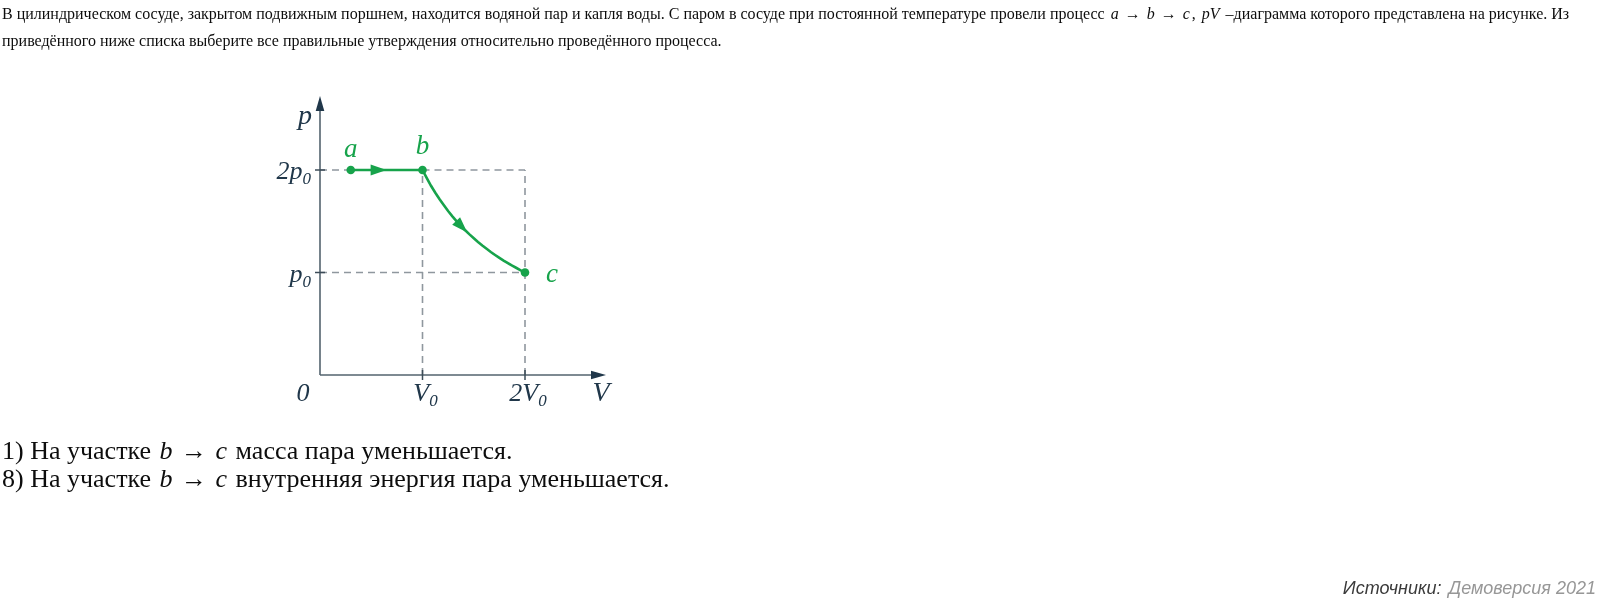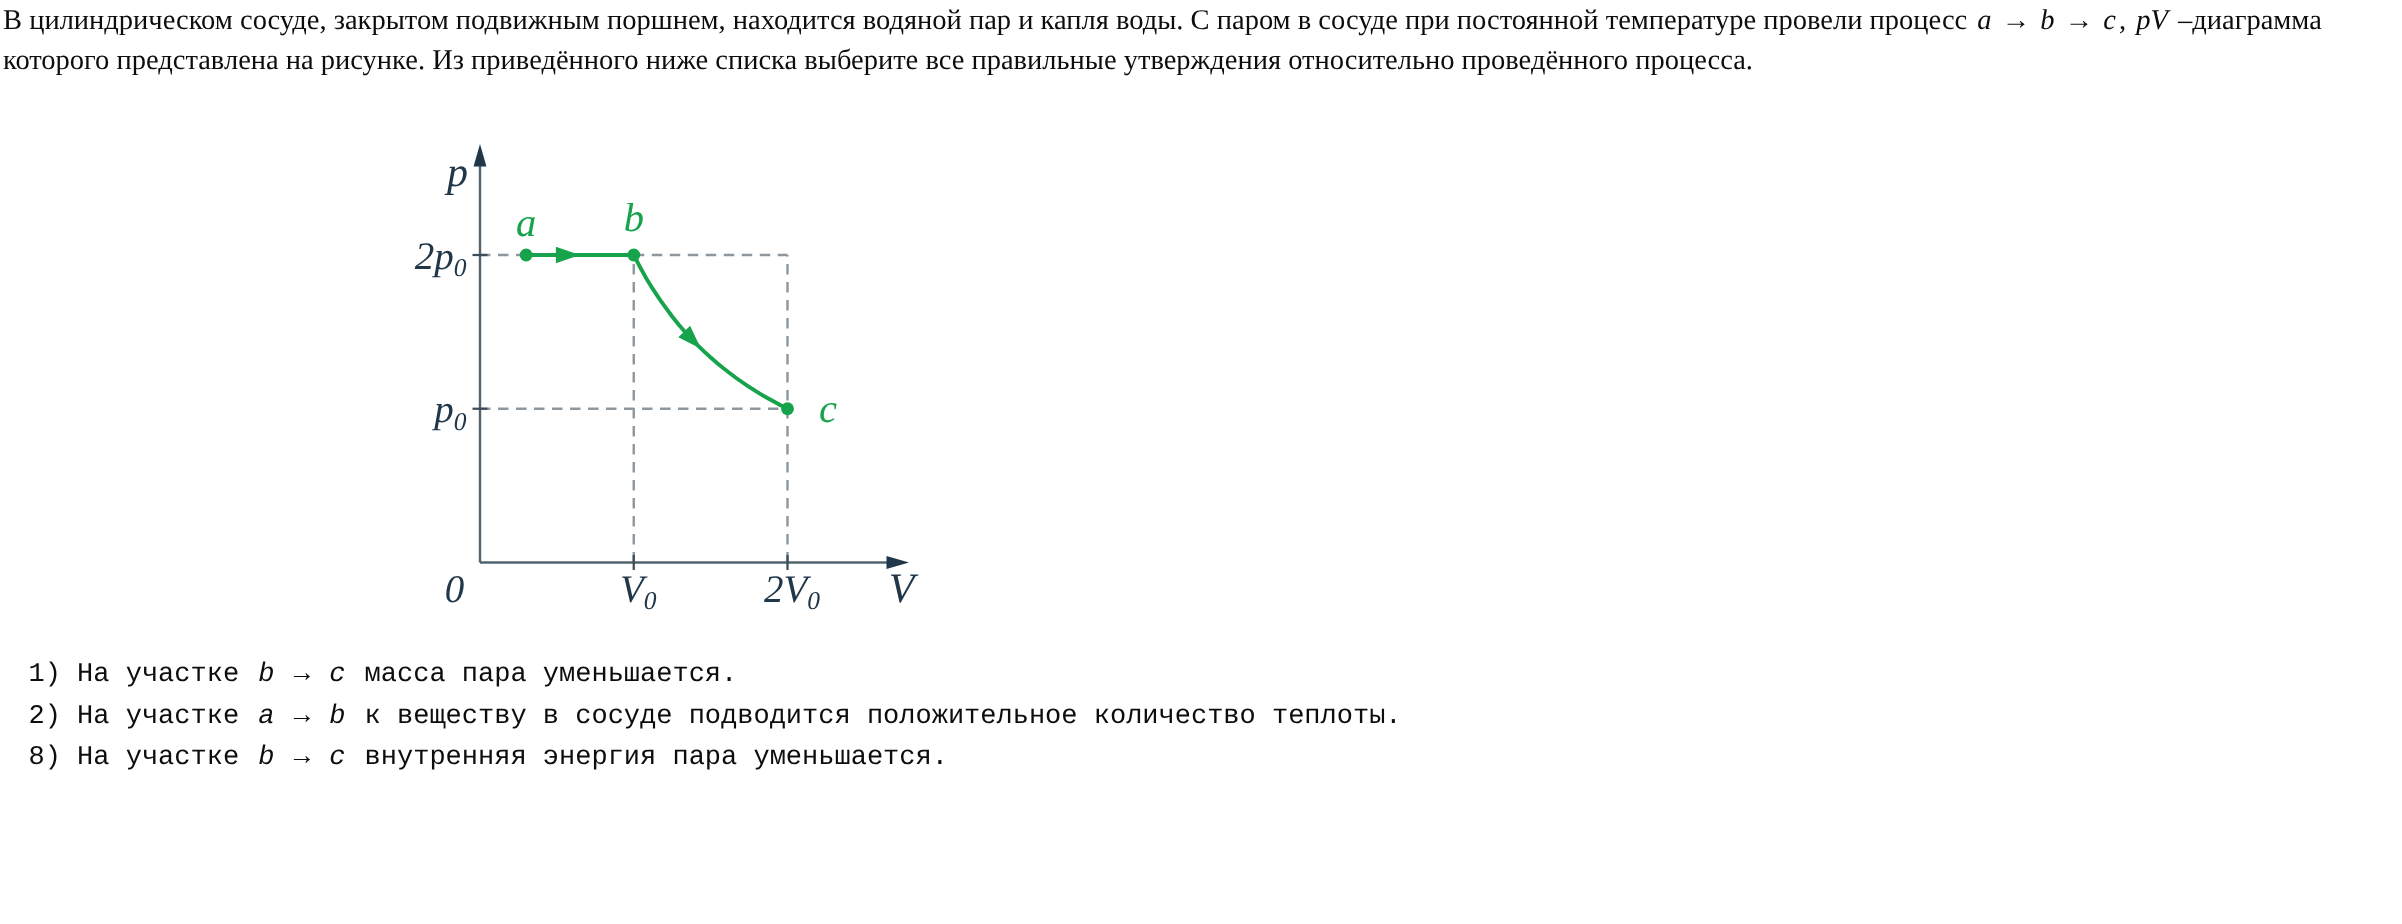--- a/index.html
+++ b/index.html
@@ -2,29 +2,29 @@
 <html><head>
 <meta charset="utf-8">
 <style>
   html,body{margin:0;padding:0;background:#ffffff;}
   .page{
     position:relative;width:1601px;height:616px;background:#ffffff;overflow:hidden;
     font-family:"Liberation Serif",serif;color:#0d0d0d;
   }
   .problem-text{
     position:absolute;left:2px;top:0;margin:0;width:1595px;
-    font-size:19px;line-height:27px;
+    font-size:16px;line-height:27px;
   }
   .mathvar{font-style:italic;padding:0 2px;}
   .diagram{position:absolute;left:270px;top:90px;width:350px;height:320px;}
   .diagram svg{display:block;}
   .diagram svg text{font-family:"Liberation Serif",serif;font-style:italic;}
   .statements{
-    position:absolute;left:19px;top:437px;
-    font-size:18px;line-height:27.5px;font-family:Liberation Mono, monospace;
+    position:absolute;left:2px;top:437px;
+    font-size:26px;line-height:27.5px;
   }
   .statement{white-space:nowrap;}
   .source{
     position:absolute;right:5px;top:578px;
     font-family:"Liberation Sans",sans-serif;font-style:italic;font-size:18px;
   }
   .source-label{color:#3a3a3a;margin-right:7px;}
   .source-link{color:#979797;cursor:pointer;}
 </style>
 </head>
@@ -64,18 +64,20 @@
         <circle cx="152.5" cy="80" r="4.3" fill="#17a34b"></circle>
         <circle cx="255" cy="182.5" r="4.3" fill="#17a34b"></circle>
         <text x="80.75" y="67" text-anchor="middle" fill="#17a34b" font-size="27">a</text>
         <text x="152.5" y="64" text-anchor="middle" fill="#17a34b" font-size="27">b</text>
         <text x="276" y="191.5" text-anchor="start" fill="#17a34b" font-size="27">c</text>
       </svg>
   </div>
 
   <div class="statements">
       <div class="statement"><span>1) На участке </span><span class="mathvar">b</span><span> → </span><span class="mathvar">c</span><span> масса пара уменьшается.</span></div>
-      <div class="statement"><span>2) На участке </span><span class="mathvar">a</span><span> → </span><span class="mathvar">b</span><span> к веществу в сосуде подводится положительное количество теплоты.</span></div>
       <div class="statement"><span>8) На участке </span><span class="mathvar">b</span><span> → </span><span class="mathvar">c</span><span> внутренняя энергия пара уменьшается.</span></div>
     </div>
 
+  <div class="source">
+    <span class="source-label">Источники:</span><span class="source-link">Демоверсия 2021</span>
+  </div>
 
 </div>
 
 </body></html>

